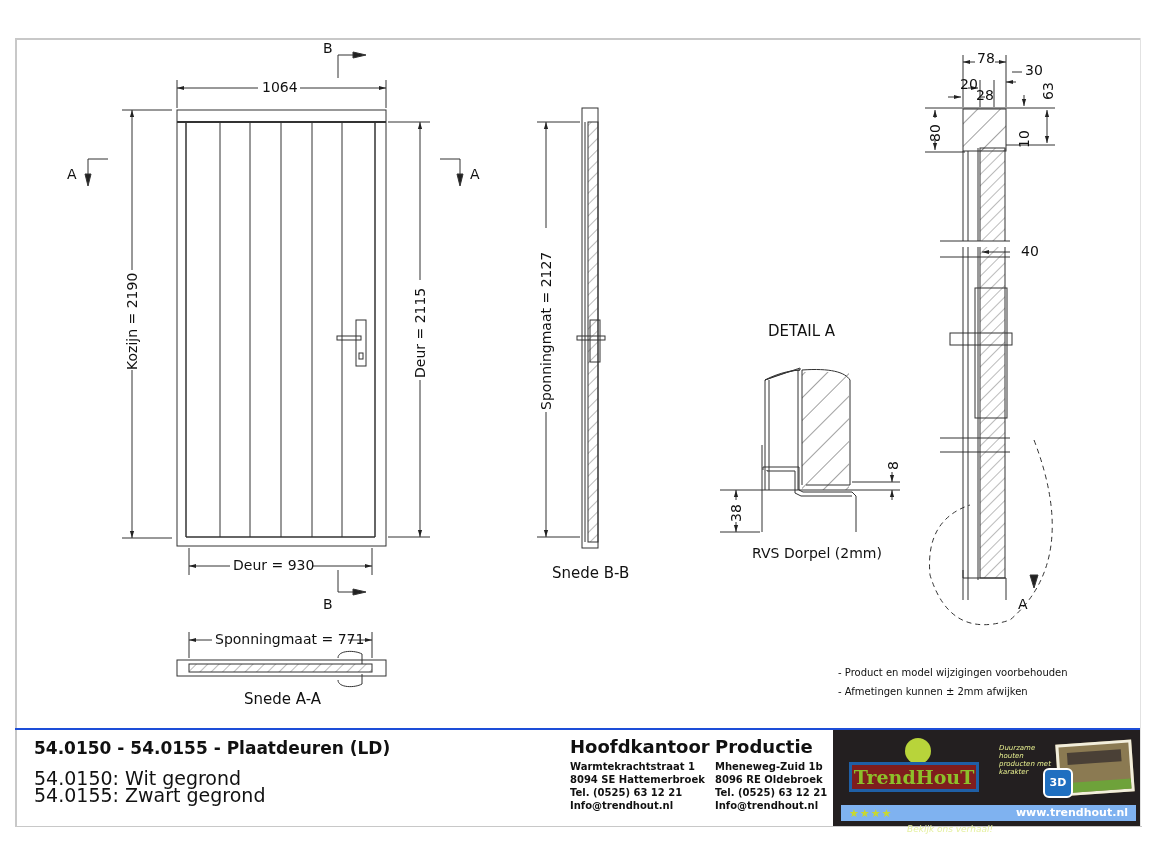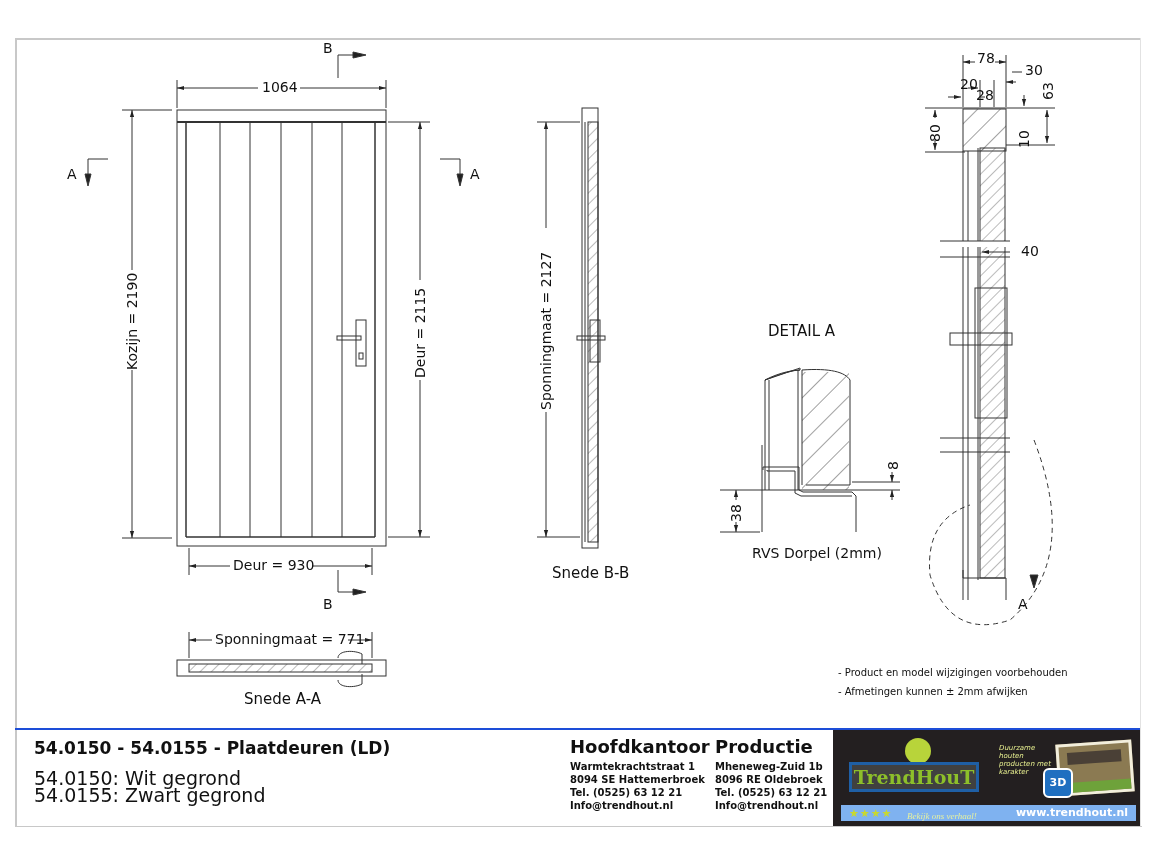--- a/index.html
+++ b/index.html
@@ -10,25 +10,25 @@
   svg.draw{position:absolute;left:0;top:0;}
   .lbl{position:absolute;font-size:14px;white-space:nowrap;color:#111;}
   .rot{transform-origin:0 0;transform:rotate(-90deg);}
   .titleblock{position:absolute;left:15px;top:728px;width:1125px;height:98px;border-top:2px solid #1d4ed8;box-sizing:border-box;}
   .tb-title{position:absolute;left:19px;top:8px;font-size:17px;font-weight:bold;}
   .tb-sub{position:absolute;left:19px;font-size:19px;}
   .addr{position:absolute;top:6px;}
   .addr h3{margin:0 0 3px 0;font-size:18px;font-weight:bold;}
   .addr div{font-size:10px;font-weight:bold;line-height:13px;}
   .logo{position:absolute;left:818px;top:0;width:307px;height:96px;background:#231f20;}
-  .logo-box{position:absolute;left:16px;top:32px;width:130px;height:30px;background:#404040;border:3px solid #1f5fa5;box-sizing:border-box;font-family:"DejaVu Serif",serif;font-weight:bold;font-size:19px;color:#8dbf2a;text-align:center;line-height:24px;}
+  .logo-box{position:absolute;left:16px;top:32px;width:130px;height:30px;background:#7f1d1d;border:3px solid #1f5fa5;box-sizing:border-box;font-family:"DejaVu Serif",serif;font-weight:bold;font-size:19px;color:#8dbf2a;text-align:center;line-height:24px;}
   .logo-tree{position:absolute;left:72px;top:8px;width:26px;height:26px;border-radius:50%;background:#b8d43a;}
   .logo-bar{position:absolute;left:8px;top:75px;width:295px;height:16px;background:#7fb2f0;}
   .logo-bar .stars{position:absolute;left:8px;top:2px;font-size:11px;color:#c8d82f;letter-spacing:1px;}
-  .logo-bar .slogan{position:absolute;left:66px;top:6px;font-size:9px;font-style:italic;color:#e5f0a0;font-family:Liberation Serif, serif;}
+  .logo-bar .slogan{position:absolute;left:66px;top:19px;font-size:9px;font-style:italic;color:#e5f0a0;}
   .logo-bar .www{position:absolute;right:8px;top:1px;font-size:11px;font-weight:bold;color:#fff;}
   .logo-photo{position:absolute;left:224px;top:12px;width:70px;height:46px;background:#8b7a52;border:3px solid #f2eedc;transform:rotate(-4deg);}
   .logo-photo .roof{position:absolute;left:8px;top:6px;width:54px;height:12px;background:#4a4036;}
   .logo-photo .grass{position:absolute;left:0;bottom:0;width:100%;height:10px;background:#6ea23a;}
   .logo-3d{position:absolute;left:210px;top:38px;width:26px;height:26px;border-radius:6px;background:#1f6fc0;border:2px solid #fff;color:#fff;font-size:11px;font-weight:bold;text-align:center;line-height:26px;}
   .logo-tag{position:absolute;left:166px;top:14px;font-size:7px;font-style:italic;color:#e8f090;line-height:8px;width:60px;}
   .notes{position:absolute;left:838px;font-size:10px;}
 </style>
 </head>
 <body>

